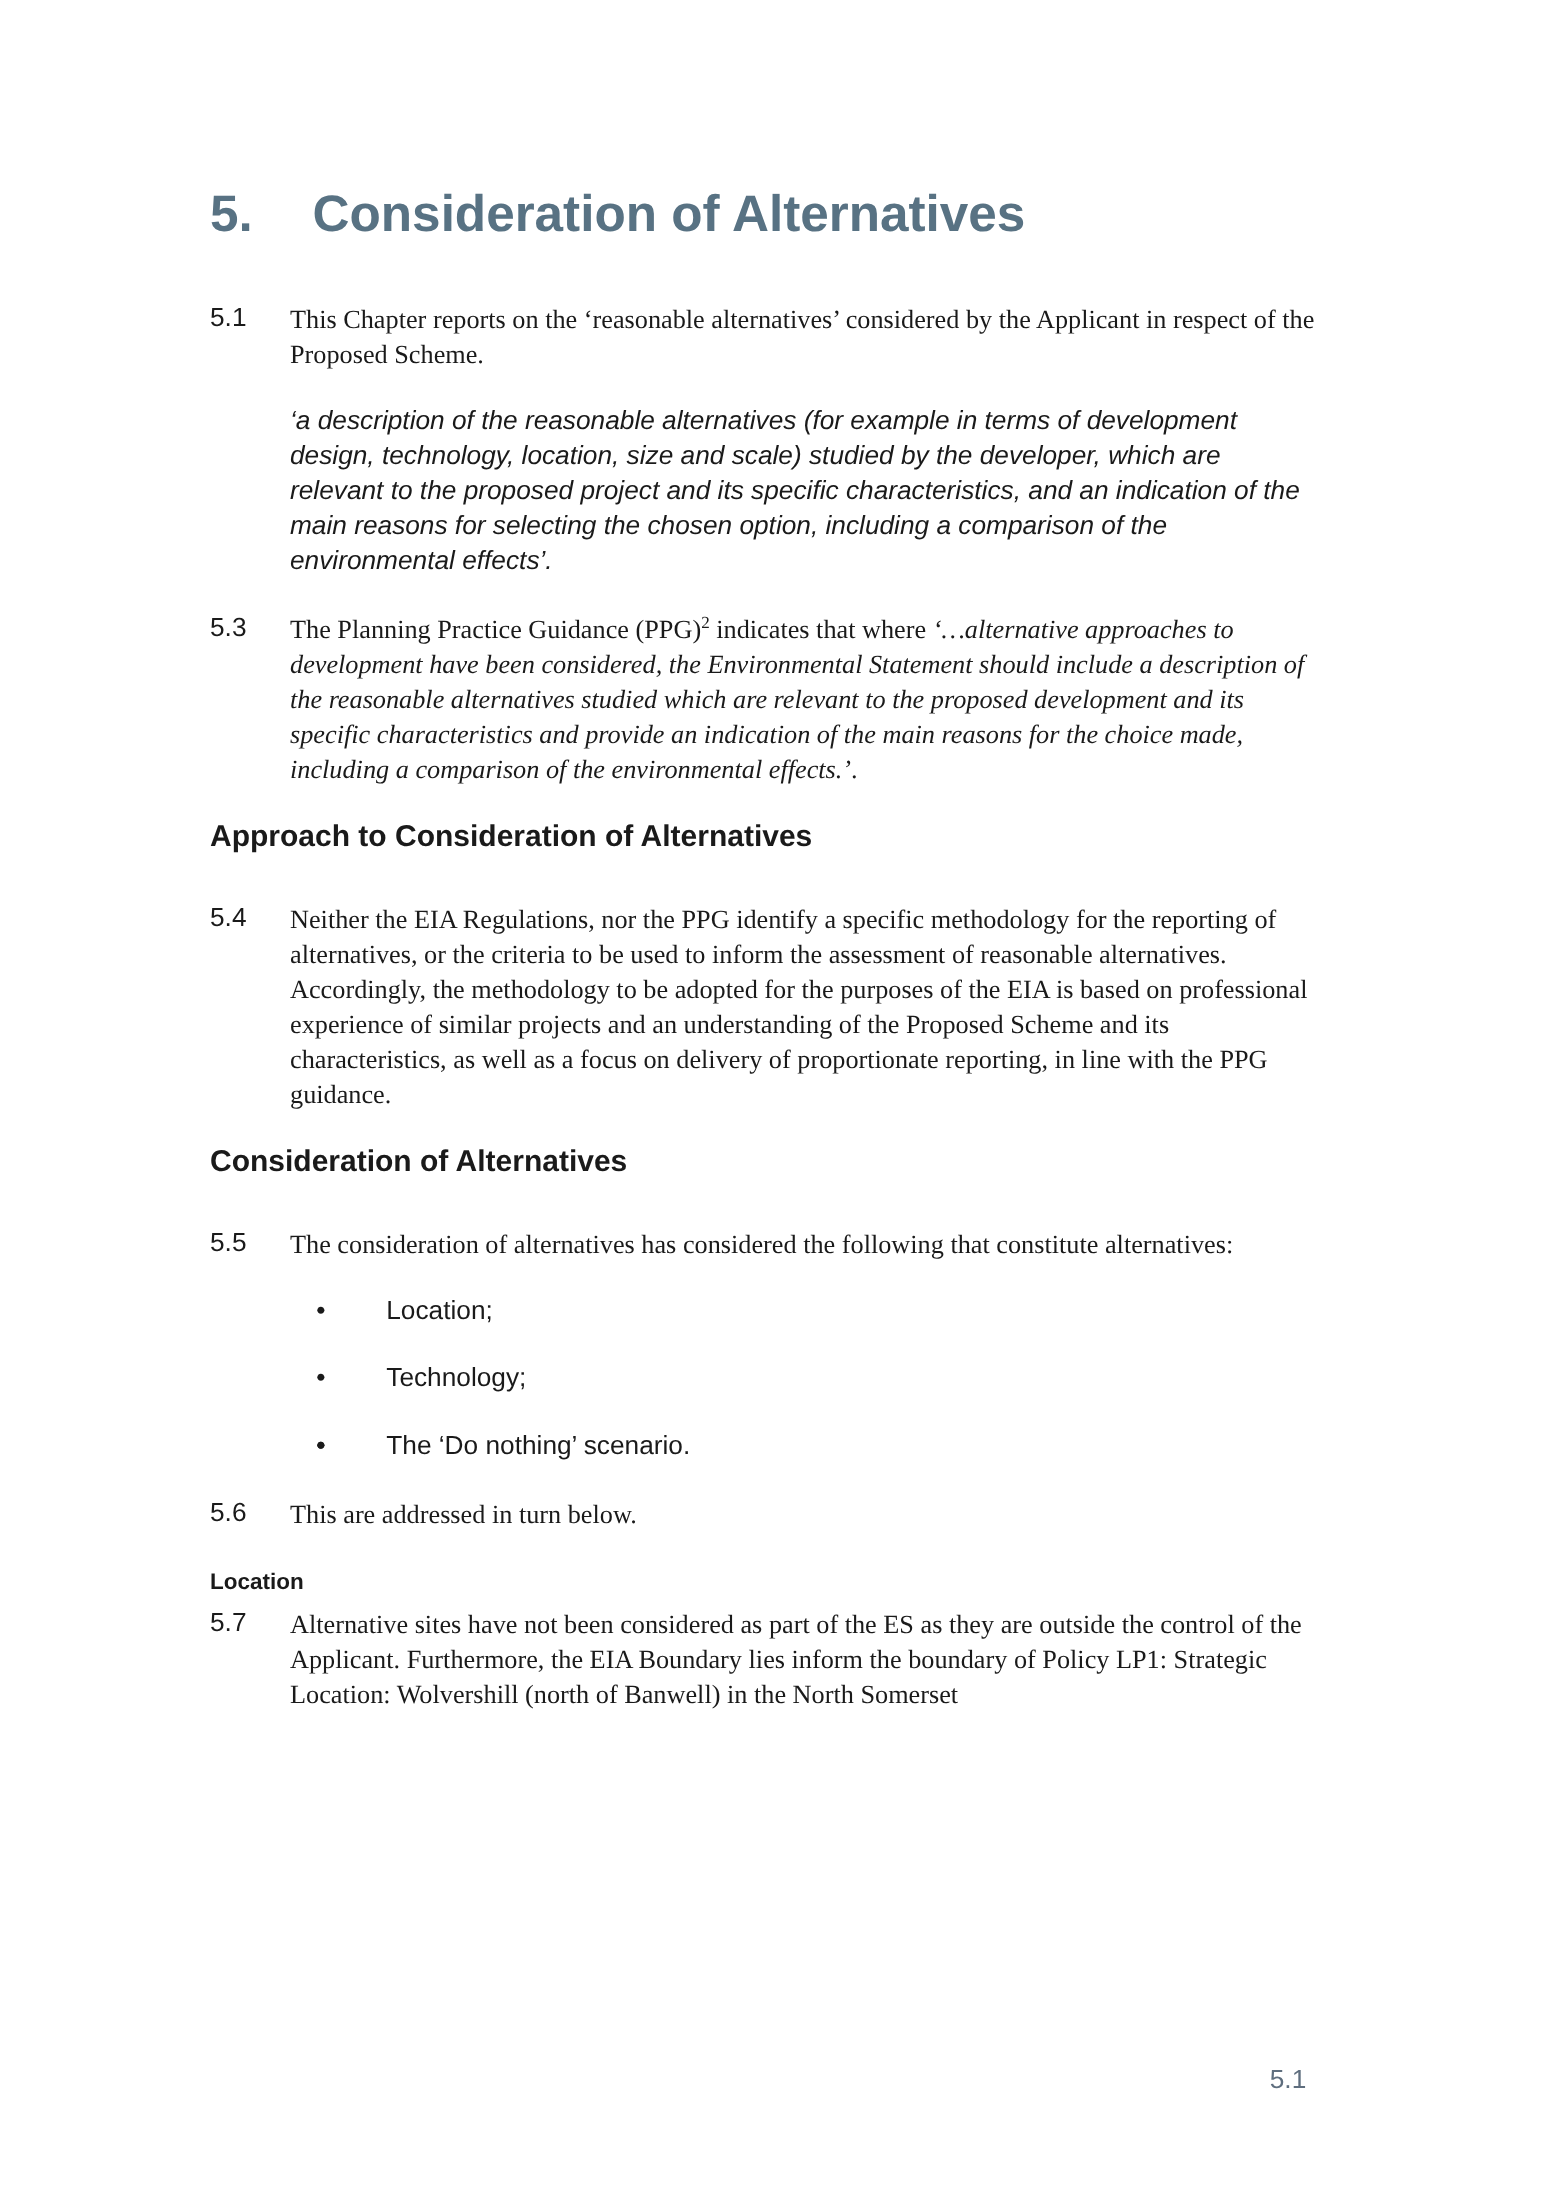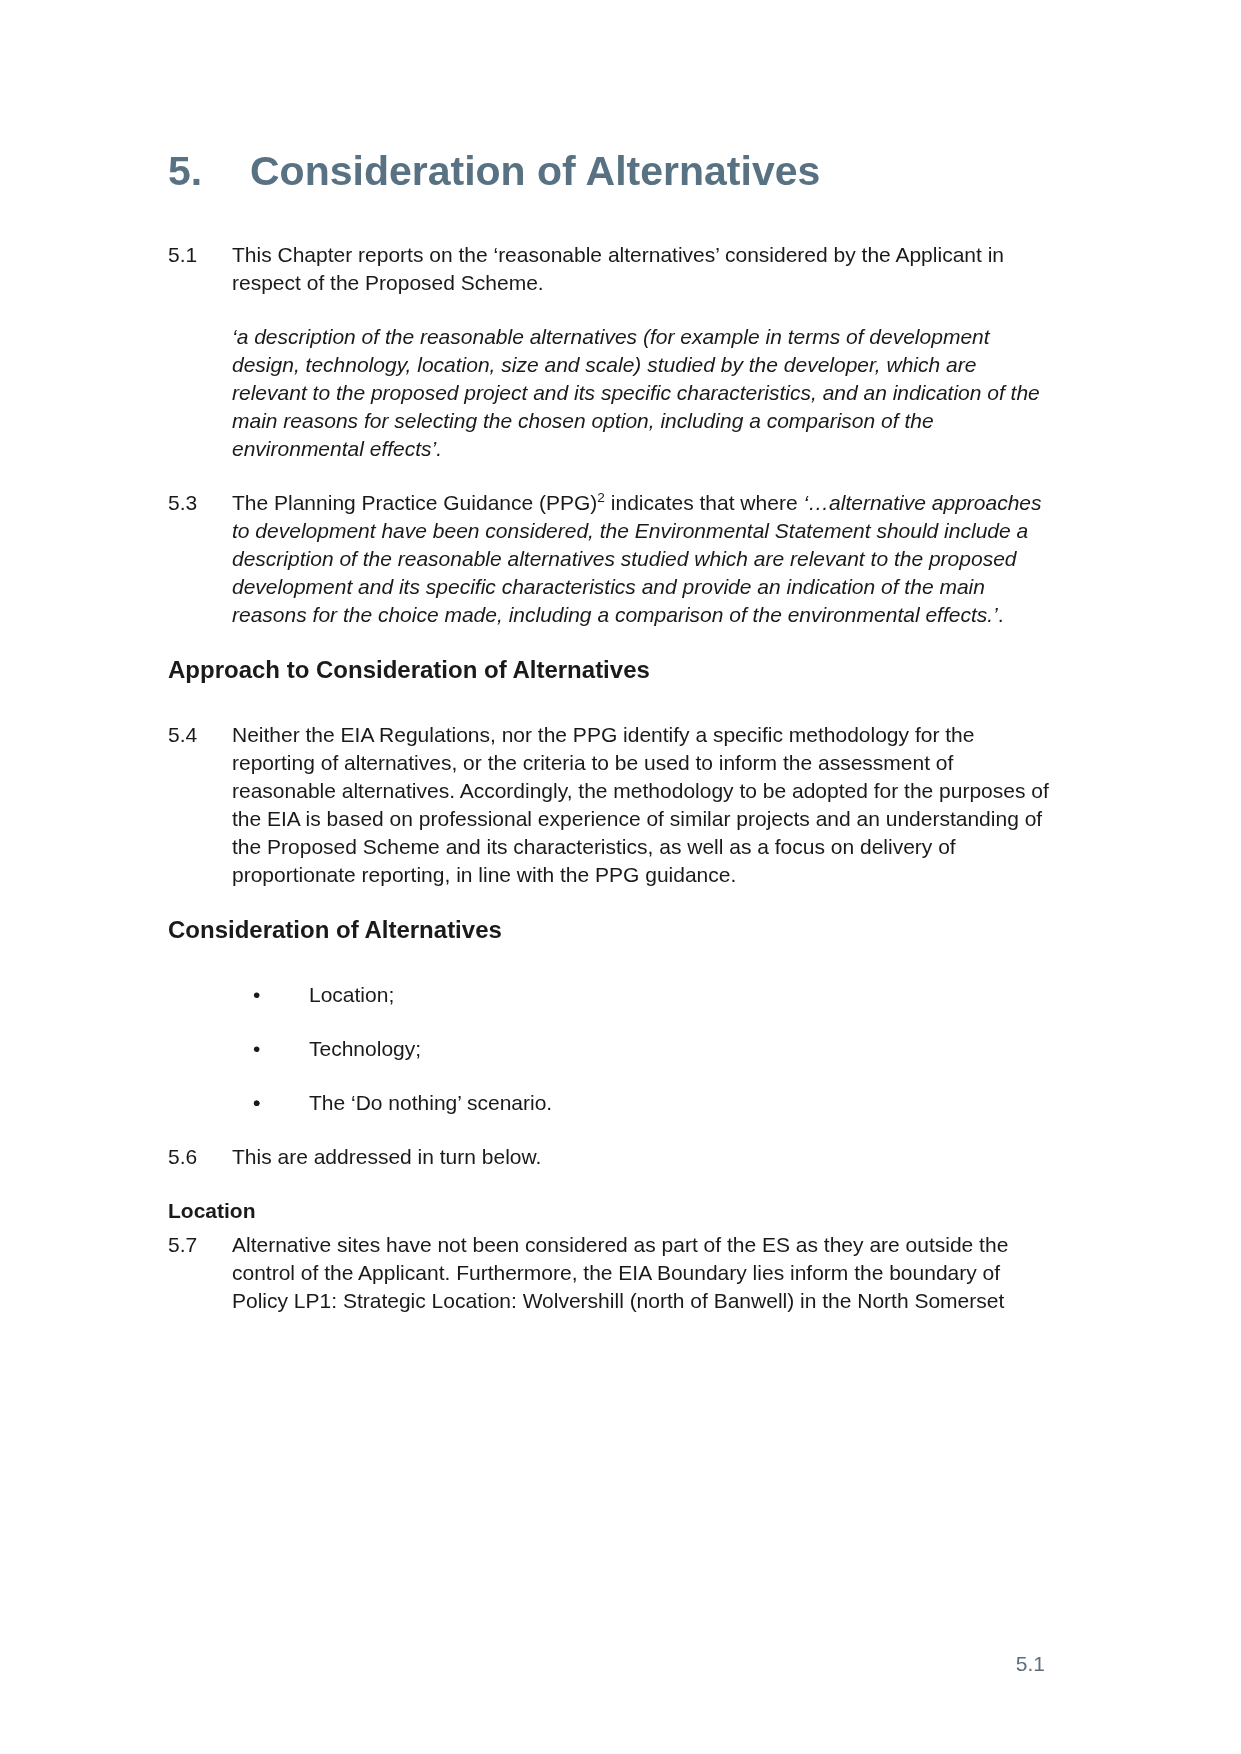--- a/index.html
+++ b/index.html
@@ -34,36 +34,36 @@
   }
   .doc-title .num { position: absolute; left: 0; top: 0; }
   .para {
     position: relative;
     padding-left: 64px;
     margin: 0 0 26px 0;
     font-size: 21px;
     line-height: 28px;
   }
   .para .num { position: absolute; left: 0; top: 0; }
-  .pbody { display: block; }
+  .pbody { display: block; font-family: Liberation Serif, serif; }
   .quote {
     margin: 0 0 26px 0;
     padding-left: 64px;
     font-size: 21px;
     line-height: 28px;
     font-style: italic;
   }
   .heading {
     font-size: 24px;
     font-weight: bold;
     line-height: 30px;
     margin: 14px 0 36px 0;
   }
   .subheading {
-    font-size: 21px;
+    font-size: 18px;
     font-weight: bold;
     line-height: 28px;
     margin: 8px 0 6px 0;
   }
   .bullet {
     position: relative;
     padding-left: 141px;
     margin: 0 0 26px 0;
     font-size: 21px;
     line-height: 28px;
@@ -98,20 +98,24 @@
         <div class="para">
           <span class="num">5.3</span>
           <div class="pbody"><span>The Planning Practice Guidance (PPG)</span><sup>2</sup><span> indicates that where </span><span class="it">‘…alternative approaches to development have been considered, the Environmental Statement should include a description of the reasonable alternatives studied which are relevant to the proposed development and its specific characteristics and provide an indication of the main reasons for the choice made, including a comparison of the environmental effects.’</span><span>.</span></div>
         </div>
         <div class="heading">Approach to Consideration of Alternatives</div>
         <div class="para">
           <span class="num">5.4</span>
           <div class="pbody"><span>Neither the EIA Regulations, nor the PPG identify a specific methodology for the reporting of alternatives, or the criteria to be used to inform the assessment of reasonable alternatives. Accordingly, the methodology to be adopted for the purposes of the EIA is based on professional experience of similar projects and an understanding of the Proposed Scheme and its characteristics, as well as a focus on delivery of proportionate reporting, in line with the PPG guidance.</span></div>
         </div>
         <div class="heading">Consideration of Alternatives</div>
+        <div class="para">
+          <span class="num">5.5</span>
+          <div class="pbody"><span>The consideration of alternatives has considered the following that constitute alternatives:</span></div>
+        </div>
         <div class="bullet"><span class="dot">•</span><span class="btext">Location;</span></div>
         <div class="bullet"><span class="dot">•</span><span class="btext">Technology;</span></div>
         <div class="bullet"><span class="dot">•</span></div>
         <div class="bullet"><span class="dot">•</span><span class="btext">The ‘Do nothing’ scenario.</span></div>
         <div class="para">
           <span class="num">5.6</span>
           <div class="pbody"><span>This are addressed in turn below.</span></div>
         </div>
         <div class="subheading">Location</div>
         <div class="para">

